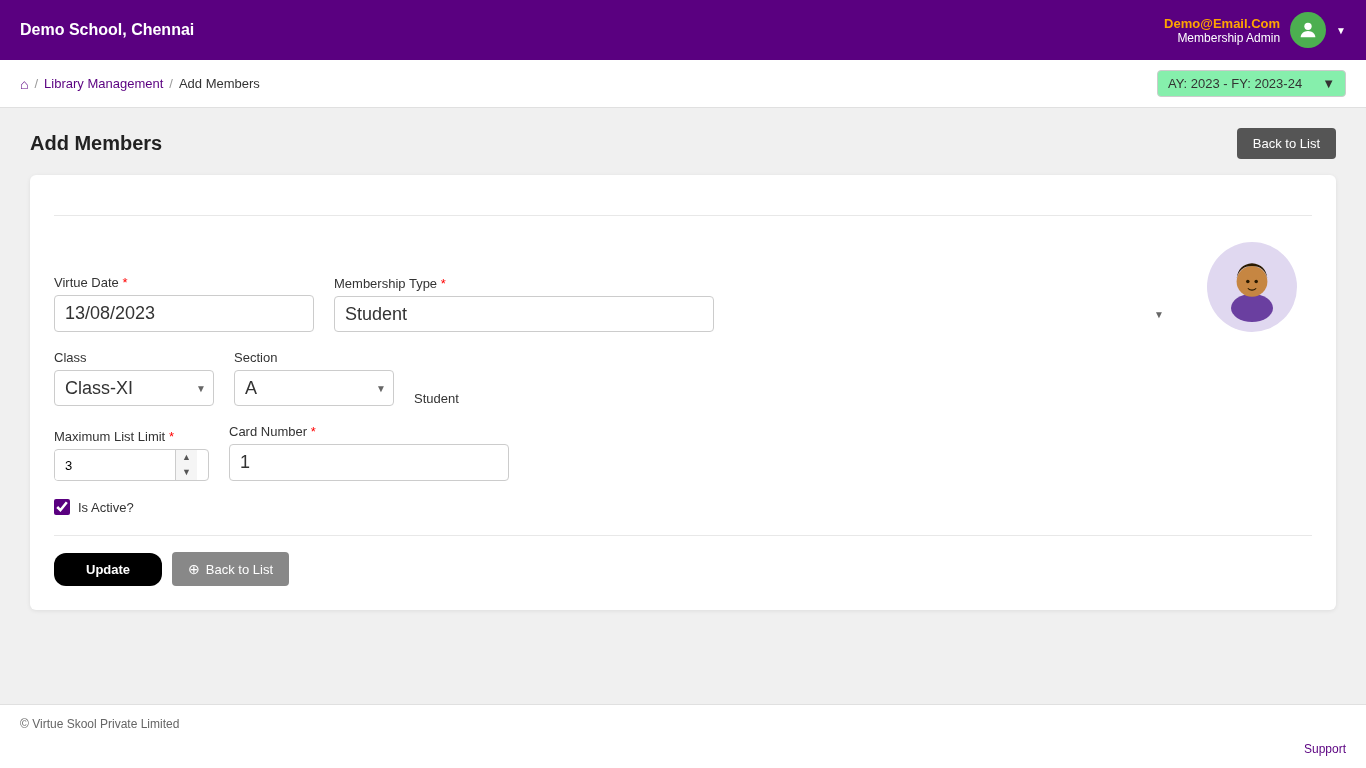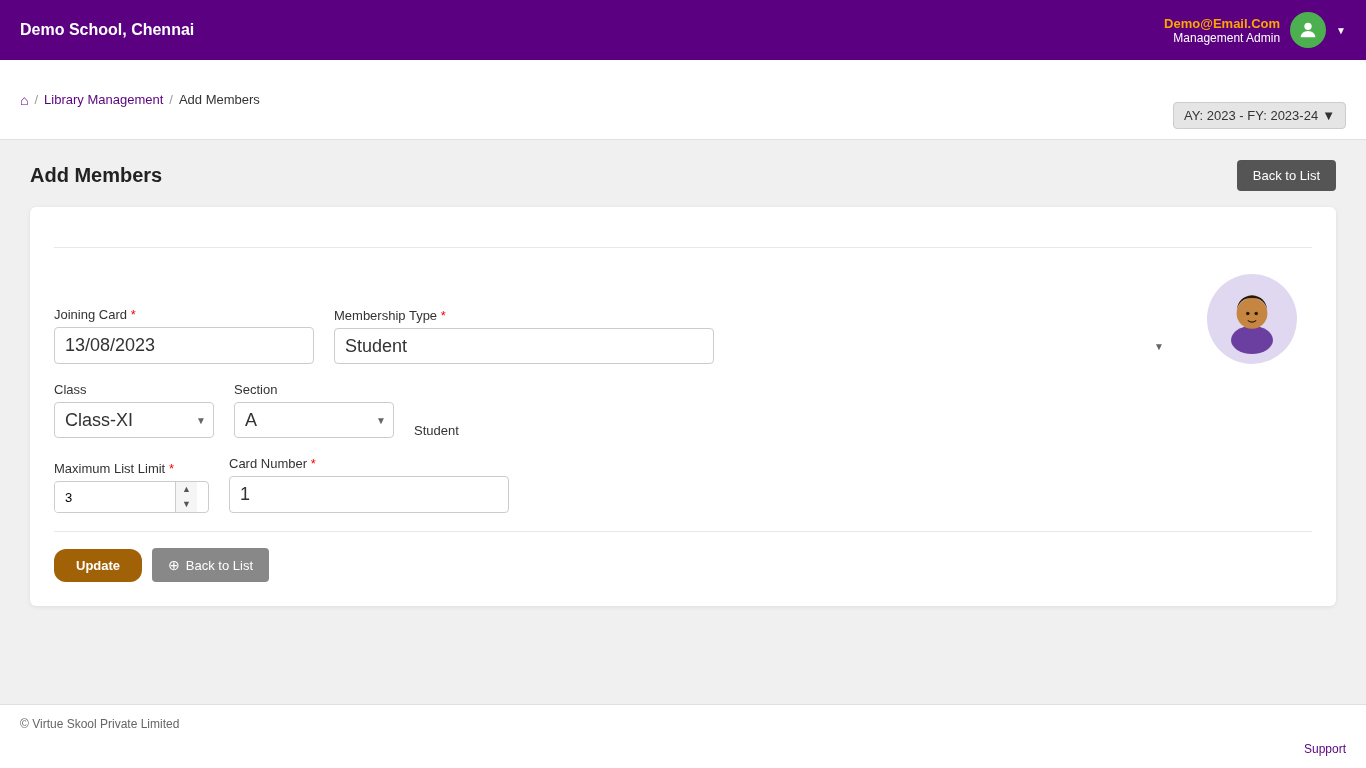--- a/index.html
+++ b/index.html
@@ -45,24 +45,24 @@
     }
     .breadcrumb { display: flex; align-items: center; gap: 6px; font-size: 13px; color: #555; }
     .breadcrumb a { color: #5a0080; text-decoration: none; }
     .breadcrumb .sep { color: #999; }
     .breadcrumb .current { color: #333; font-weight: 500; }
     .ay-selector {
       border: 1px solid #ccc;
       border-radius: 4px;
       padding: 5px 10px;
       font-size: 13px;
-      background: #e5e5e5;
+      background: #86efac;
       color: #333;
       cursor: pointer;
-      display: flex; align-items: center; gap: 4px; margin-top: 32px;
+      display: flex; align-items: center; gap: 20px;
     }
 
     
     .main-content {
       flex: 1;
       padding: 20px 30px;
     }
     .page-header {
       display: flex;
       align-items: center;
@@ -159,24 +159,24 @@
     .student-avatar svg { width: 70px; height: 70px; }
 
     
     .checkbox-row { display: flex; align-items: center; gap: 8px; margin-bottom: 20px; }
     .checkbox-row input[type="checkbox"] { width: 16px; height: 16px; accent-color: #5a0080; cursor: pointer; }
     .checkbox-row label { font-size: 13px; color: #333; cursor: pointer; }
 
     
     .action-row { display: flex; gap: 10px; align-items: center; }
     .btn-update {
-      background: #a16207;
+      background: #000000;
       color: white;
       border: none;
-      padding: 9px 22px;
+      padding: 9px 32px;
       border-radius: 12px;
       cursor: pointer;
       font-size: 13px;
       font-weight: bold;
     }
     .btn-back-list {
       background: #888;
       color: white;
       border: none;
       padding: 9px 16px;
@@ -202,21 +202,21 @@
     .home-icon { font-size: 14px; color: #5a0080; }
   </style>
 </head>
 <body>
 
 <div class="header">
   <div class="header-center">Demo School, Chennai</div>
   <div class="header-right">
     <div class="header-user-info">
       <div class="header-email">Demo@Email.Com</div>
-      <div class="header-role">Management Admin</div>
+      <div class="header-role">Membership Admin</div>
     </div>
     <div class="avatar-circle">
       <svg viewBox="0 0 24 24" width="22" height="22" fill="white">
         <circle cx="12" cy="8" r="4"></circle>
         <path d="M4 20c0-4 3.6-7 8-7s8 3 8 7"></path>
       </svg>
     </div>
     <span class="chevron-down">▼</span>
   </div>
 </div>
@@ -241,21 +241,21 @@
     <button class="btn-back-list-top">Back to List</button>
   </div>
 
   <div class="card">
 
     <hr class="form-divider">
 
     <div class="form-row">
       <div class="form-group">
         <label>
-          <span>Joining Card</span>
+          <span>Virtue Date</span>
           <span class="required"> *</span>
         </label>
         <input type="text" class="form-control joining-date-input" value="13/08/2023" style="">
       </div>
       <div class="form-group" style="flex:1">
         <label>
           <span>Membership Type</span>
           <span class="required"> *</span>
         </label>
         <div class="select-wrapper">
@@ -325,20 +325,24 @@
       </div>
       <div class="form-group">
         <label>
           <span>Card Number</span>
           <span class="required"> *</span>
         </label>
         <input type="text" class="form-control card-number-input" value="1" style="">
       </div>
     </div>
 
+    <div class="checkbox-row">
+      <input type="checkbox" id="isActive" checked="" style="">
+      <label for="isActive">Is Active?</label>
+    </div>
 
     <hr class="form-divider">
 
     <div class="action-row">
       <button class="btn-update">Update</button>
       <button class="btn-back-list">
         <span style="font-size:14px;">⊕</span>
         <span>Back to List</span>
       </button>
     </div>

